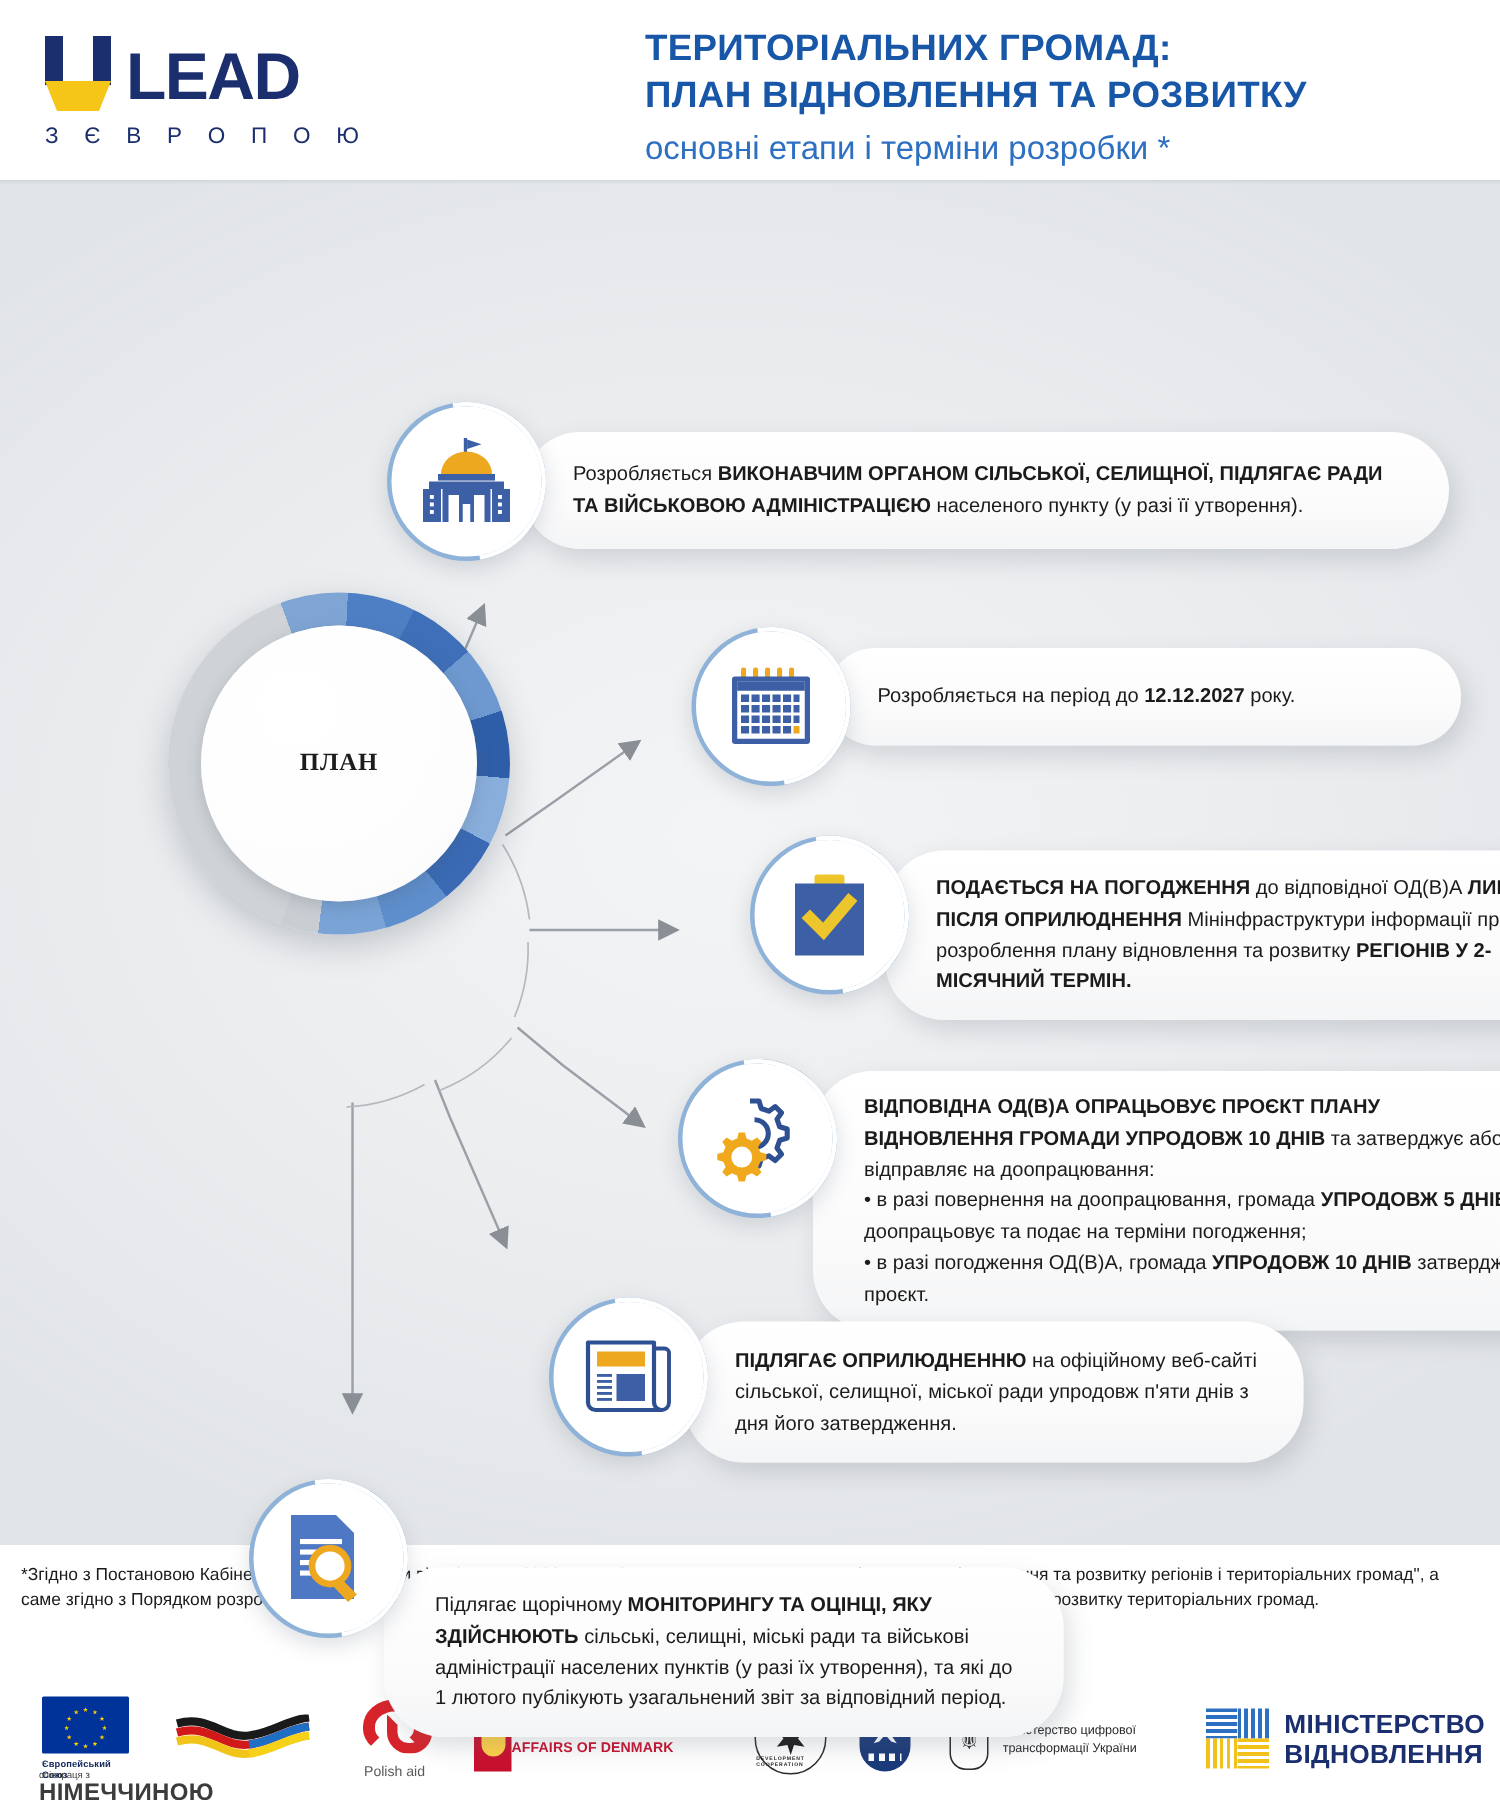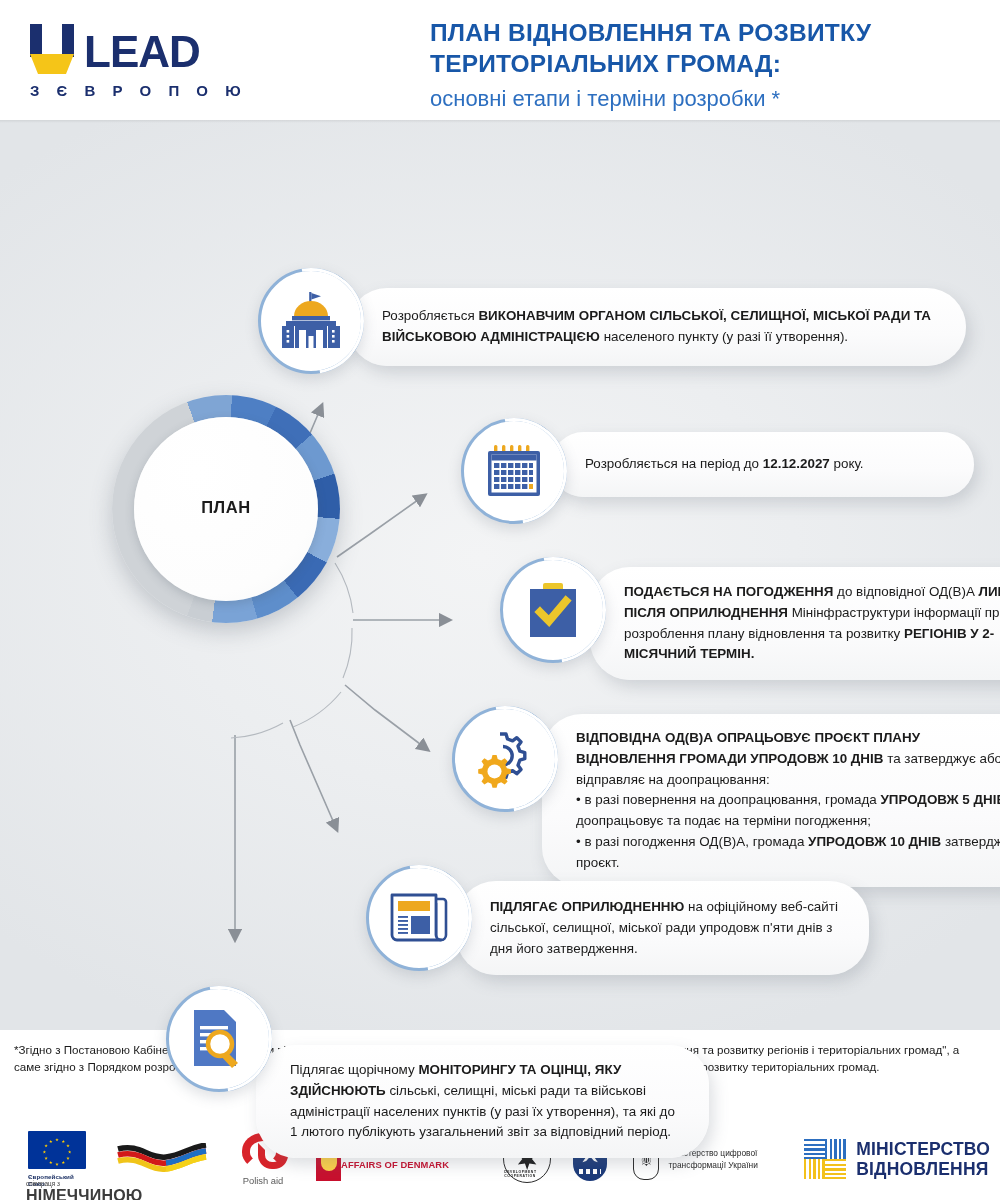--- a/index.html
+++ b/index.html
@@ -36,21 +36,21 @@
     position: absolute; left: 0; top: 30px; width: 44px; height: 20px;
     background: #f5c518;
     clip-path: polygon(0 0, 44px 0, 36px 20px, 8px 20px);
   }
   .logo-lead {
     font-size: 44px; font-weight: bold; color: #1b2f6e;
     letter-spacing: -1px; line-height: 44px;
   }
   .logo-sub {
     margin-top: 8px; font-size: 15px; color: #1b2f6e;
-    letter-spacing: 6.5px; font-weight: bold;
+    letter-spacing: 6.5px; font-weight: normal;
   }
   #header-title {
     position: absolute; left: 430px; top: 18px; width: 545px;
   }
   .title-main {
     font-size: 24.5px; font-weight: bold; color: #1857a8;
     line-height: 1.25; letter-spacing: 0.2px;
   }
   .title-sub {
     margin-top: 6px;
@@ -64,21 +64,21 @@
     background:
       radial-gradient(ellipse 700px 520px at 48% 48%, #f3f4f5 0%, #eceef0 45%, #e2e5e8 100%);
   }
   #panel::before {
     content: ""; position: absolute; left: 0; top: 0; width: 1000px; height: 3px;
     background: linear-gradient(180deg, rgba(0,0,0,.07), rgba(0,0,0,0));
   }
 
   
   #wheel {
-    position: absolute; left: 112px; top: 275px; width: 228px; height: 228px;
+    position: absolute; left: 112px; top: 275px; width: 228px; height: 228px; font-family: Liberation Serif, serif;
   }
   .wheel-outer {
     position: absolute; inset: 0; border-radius: 50%;
     background: conic-gradient(from 200deg,
       #cfd3d7 0deg 140deg,
       #7fa5d4 140deg 163deg,
       #4e7fc4 163deg 186deg,
       #3f6fb8 186deg 209deg,
       #6d99d0 209deg 232deg,
       #2f5ea8 232deg 255deg,
@@ -253,22 +253,22 @@
       <div class="logo-row">
         <div class="logo-u">
           <div class="u-blue"></div>
             <div class="u-yellow"></div>
         </div>
         <div class="logo-lead">LEAD</div>
       </div>
       <div class="logo-sub">З  Є В Р О П О Ю</div>
     </div>
     <div id="header-title">
+      <div class="title-main">ТЕРИТОРІАЛЬНИХ ГРОМАД:</div>
       <div class="title-main">ПЛАН ВІДНОВЛЕННЯ ТА РОЗВИТКУ</div>
-      <div class="title-main">ТЕРИТОРІАЛЬНИХ ГРОМАД:</div>
       <div class="title-sub">основні етапи і терміни розробки *</div>
     </div>
   </div>
 
   <div id="panel">
 
     <svg id="arrows" viewBox="0 0 1000 910">
       <defs>
         <marker id="ah" markerWidth="9" markerHeight="9" refX="7" refY="4.5" orient="auto">
           <path d="M0,0 L9,4.5 L0,9 z" fill="#8a8f96"></path>
@@ -317,21 +317,21 @@
               <rect x="6.6" y="43" width="2.6" height="2.6"></rect>
             <rect x="6.6" y="48" width="2.6" height="2.6"></rect>
             <rect x="52" y="38" width="2.6" height="2.6"></rect>
               <rect x="52" y="43" width="2.6" height="2.6"></rect>
             <rect x="52" y="48" width="2.6" height="2.6"></rect>
           </g>
         </svg>
       </div>
       <div class="bubble">
         <p>
-          <span>Розробляється </span><b>ВИКОНАВЧИМ ОРГАНОМ СІЛЬСЬКОЇ, СЕЛИЩНОЇ, МІСЬКОЇ РАДИ ТА ВІЙСЬКОВОЮ АДМІНІСТРАЦІЄЮ </b><span>населеного пункту (у разі її утворення).</span>
+          <span>Розробляється </span><b>ВИКОНАВЧИМ ОРГАНОМ СІЛЬСЬКОЇ, СЕЛИЩНОЇ, ПІДЛЯГАЄ РАДИ ТА ВІЙСЬКОВОЮ АДМІНІСТРАЦІЄЮ </b><span>населеного пункту (у разі її утворення).</span>
         </p>
       </div>
     </div>
 
     <div class="item" id="item2">
       <div class="icon-circle">
         <svg width="58" height="58" viewBox="0 0 58 58">
           <g fill="#eda81f">
             <rect x="9" y="3" width="3.4" height="9" rx="1.5"></rect>
               <rect x="17" y="3" width="3.4" height="9" rx="1.5"></rect>

